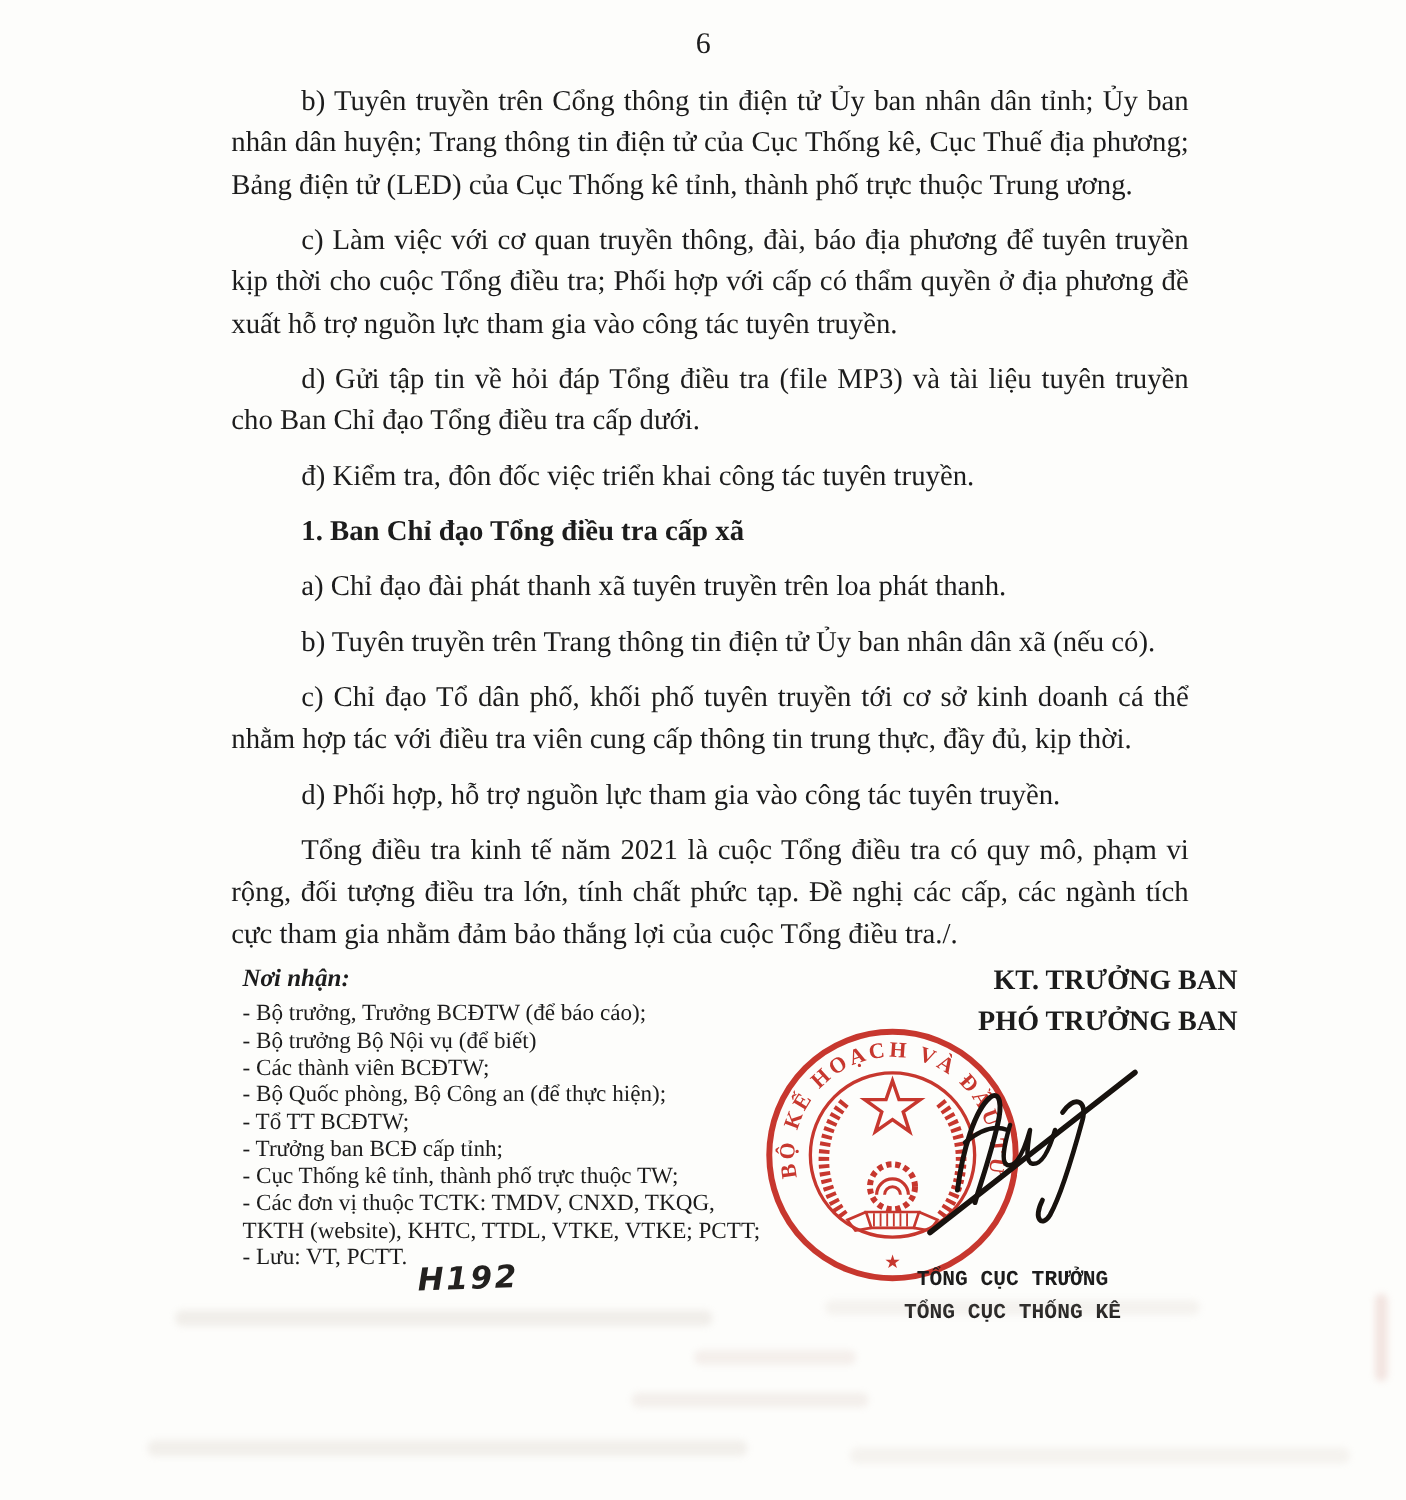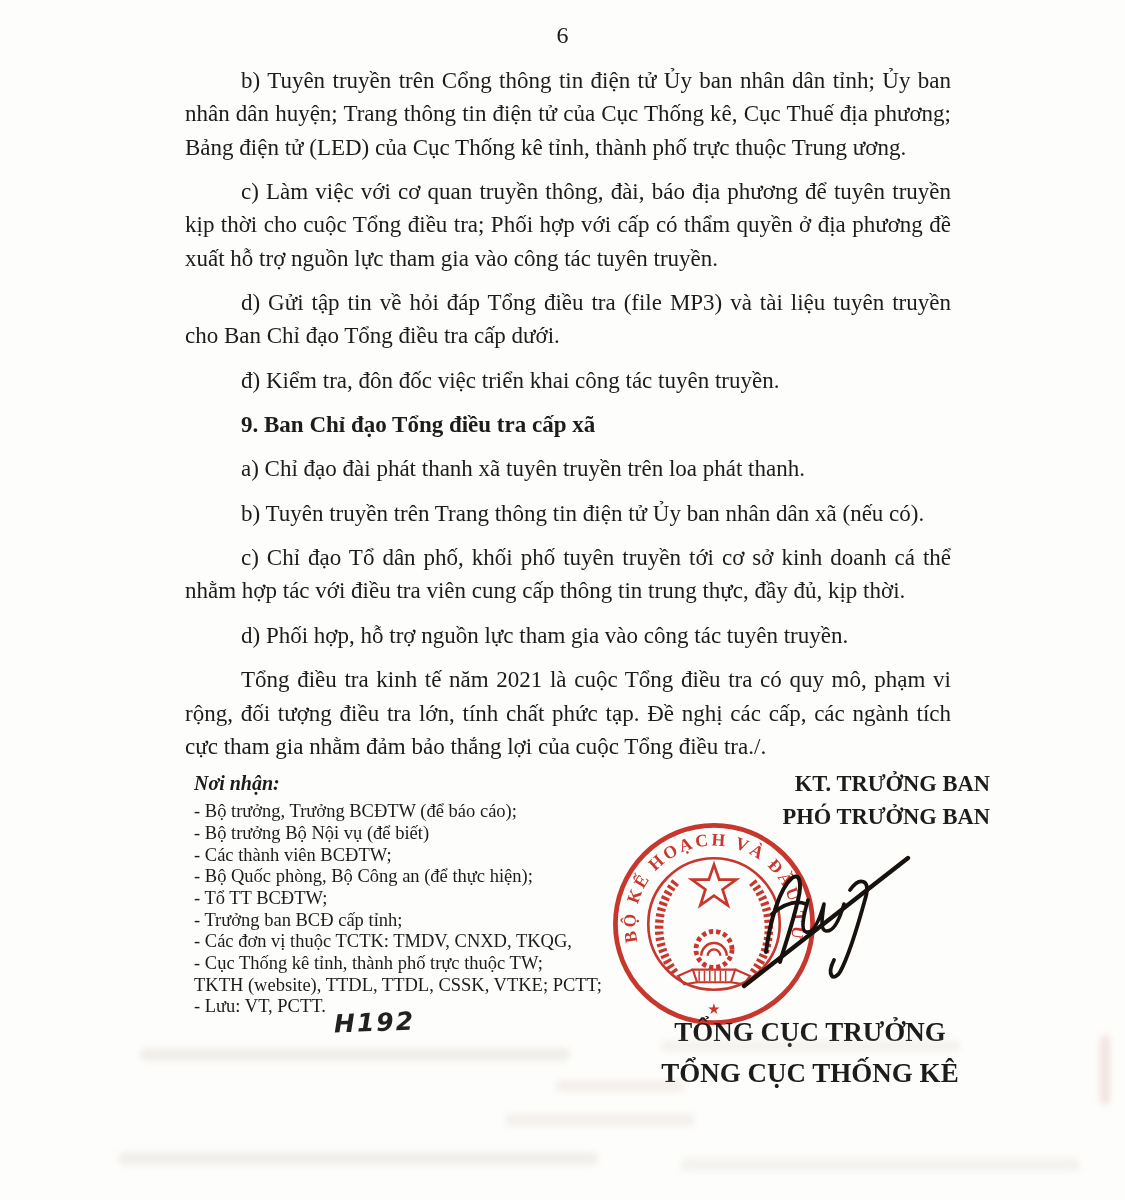--- a/index.html
+++ b/index.html
@@ -37,60 +37,60 @@
   }
   .sig-block{
     position:absolute;left:630px;top:768px;width:360px;
     text-align:right;font-weight:bold;
   }
   .sig-block .acting{font-size:22.5px;line-height:1.45;}
   .sig-titles{
     position:absolute;left:630px;top:1012px;width:360px;
     text-align:center;font-weight:bold;
   }
-  .sig-titles .t{font-size:27px;line-height:1.5;}
+  .sig-titles .t{font-size:17px;line-height:1.5;font-family:Liberation Mono, monospace;}
   .sig-titles .name{font-size:23.5px;line-height:1.5;}
   .seal{position:absolute;left:608px;top:818px;width:212px;height:212px;opacity:0.92;}
   .signature-svg{position:absolute;left:730px;top:840px;width:200px;height:160px;}
   .smudge{
     position:absolute;border-radius:6px;
     filter:blur(3px);pointer-events:none;
   }
 </style>
 </head>
 <body>
 
 <div id="page">
 
   <div class="page-number">6</div>
 
   <div class="doc-body">
     <p>b) Tuyên truyền trên Cổng thông tin điện tử Ủy ban nhân dân tỉnh; Ủy ban nhân dân huyện; Trang thông tin điện tử của Cục Thống kê, Cục Thuế địa phương; Bảng điện tử (LED) của Cục Thống kê tỉnh, thành phố trực thuộc Trung ương.</p>
     <p>c) Làm việc với cơ quan truyền thông, đài, báo địa phương để tuyên truyền kịp thời cho cuộc Tổng điều tra; Phối hợp với cấp có thẩm quyền ở địa phương đề xuất hỗ trợ nguồn lực tham gia vào công tác tuyên truyền.</p>
     <p>d) Gửi tập tin về hỏi đáp Tổng điều tra (file MP3) và tài liệu tuyên truyền cho Ban Chỉ đạo Tổng điều tra cấp dưới.</p>
     <p>đ) Kiểm tra, đôn đốc việc triển khai công tác tuyên truyền.</p>
-    <p class="bold">9. Ban Chỉ đạo Tổng điều tra cấp xã</p>
+    <p class="bold">1. Ban Chỉ đạo Tổng điều tra cấp xã</p>
     <p>a) Chỉ đạo đài phát thanh xã tuyên truyền trên loa phát thanh.</p>
     <p>b) Tuyên truyền trên Trang thông tin điện tử Ủy ban nhân dân xã (nếu có).</p>
     <p>c) Chỉ đạo Tổ dân phố, khối phố tuyên truyền tới cơ sở kinh doanh cá thể nhằm hợp tác với điều tra viên cung cấp thông tin trung thực, đầy đủ, kịp thời.</p>
     <p>d) Phối hợp, hỗ trợ nguồn lực tham gia vào công tác tuyên truyền.</p>
     <p>Tổng điều tra kinh tế năm 2021 là cuộc Tổng điều tra có quy mô, phạm vi rộng, đối tượng điều tra lớn, tính chất phức tạp. Đề nghị các cấp, các ngành tích cực tham gia nhằm đảm bảo thắng lợi của cuộc Tổng điều tra./.</p>
   </div>
 
   <div class="recipients">
     <div class="heading">Nơi nhận:</div>
     <div class="line">- Bộ trưởng, Trưởng BCĐTW (để báo cáo);</div>
     <div class="line">- Bộ trưởng Bộ Nội vụ (để biết)</div>
     <div class="line">- Các thành viên BCĐTW;</div>
     <div class="line">- Bộ Quốc phòng, Bộ Công an (để thực hiện);</div>
     <div class="line">- Tổ TT BCĐTW;</div>
     <div class="line">- Trưởng ban BCĐ cấp tỉnh;</div>
+    <div class="line">- Cục Thống kê tỉnh, thành phố trực thuộc TW;</div>
     <div class="line">- Các đơn vị thuộc TCTK: TMDV, CNXD, TKQG,</div>
-    <div class="line">- Cục Thống kê tỉnh, thành phố trực thuộc TW;</div>
-    <div class="line">TKTH (website), TTDL, TTDL, CSSK, VTKE; PCTT;</div>
+    <div class="line">TKTH (website), KHTC, TTDL, VTKE, VTKE; PCTT;</div>
     <div class="line">- Lưu: VT, PCTT.</div>
   </div>
 
   <div class="handwritten-note">H192</div>
 
   <div class="sig-block">
     <div class="acting">KT. TRƯỞNG BAN</div>
     <div class="acting">PHÓ TRƯỞNG BAN</div>
   </div>
 

